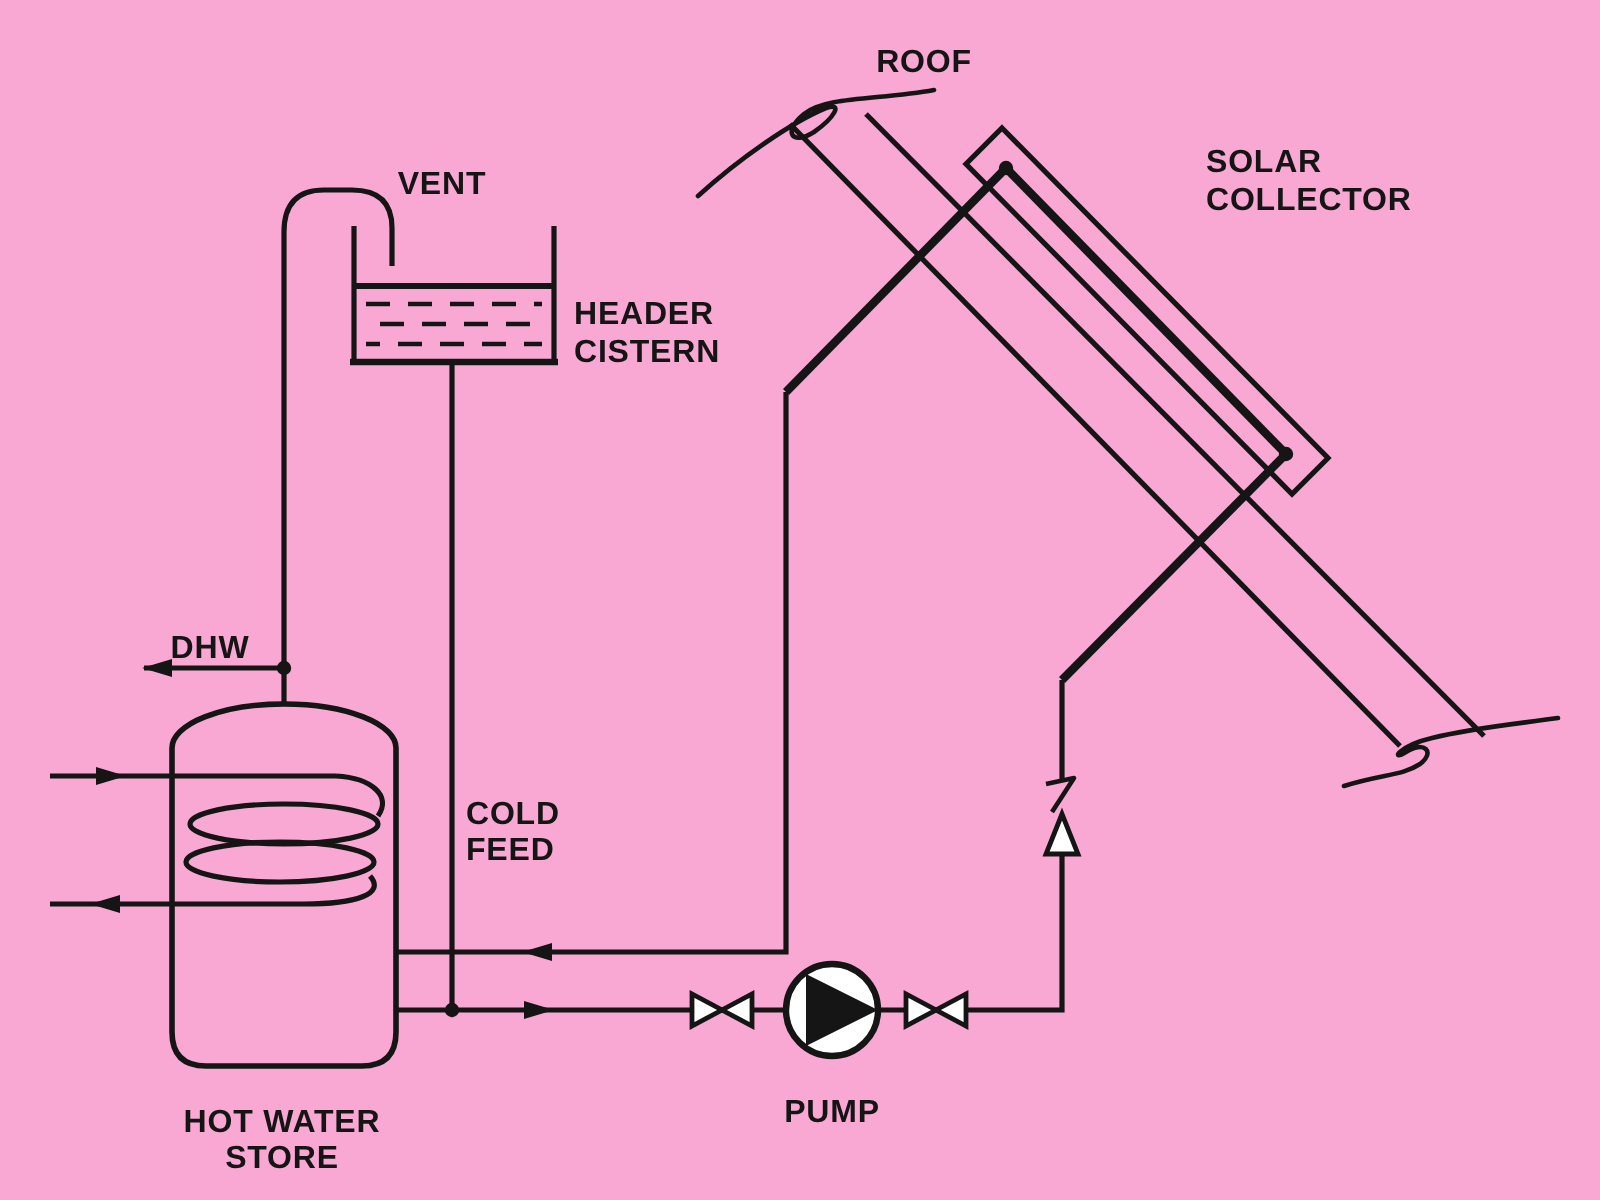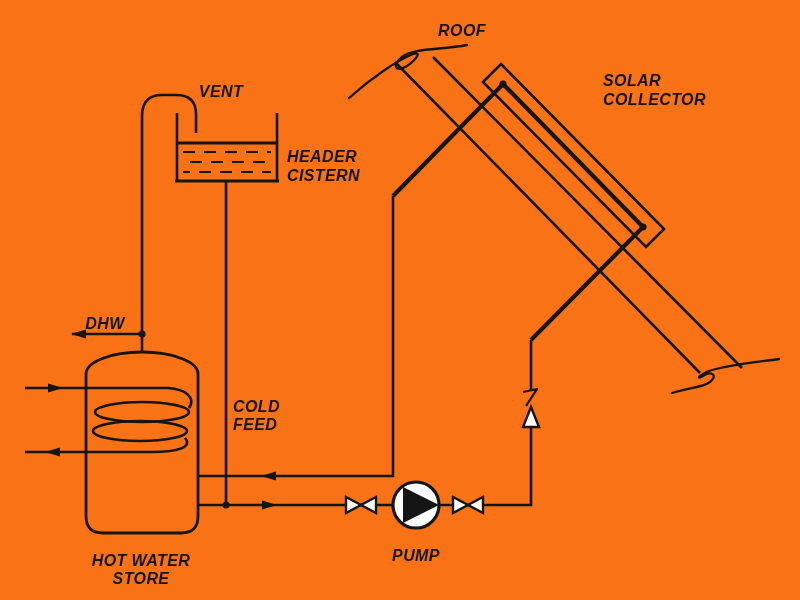--- a/index.html
+++ b/index.html
@@ -1,19 +1,18 @@
 <!DOCTYPE html>
 <html><head>
 <meta charset="utf-8">
 <style>
   html,body{margin:0;padding:0;background:#ffffff;}
   .canvas{
-    position:relative;width:800px;height:600px;background:#f97316;overflow:hidden;
+    position:relative;width:800px;height:600px;background:#f9a8d4;overflow:hidden;
     font-family:"Liberation Sans",sans-serif;
-    font-style:italic;
   }
   svg{display:block;}
   .lbl{
     font-family:"Liberation Sans",sans-serif;
     font-weight:700;font-size:16px;letter-spacing:.4px;fill:#151515;
   }
   .pipe{stroke:#151515;stroke-width:2.6;fill:none;}
   .pipe-thick{stroke:#151515;stroke-width:4.2;fill:none;}
   .thin{stroke:#151515;stroke-width:2.3;fill:none;}
   .arrow{fill:#151515;stroke:none;}

